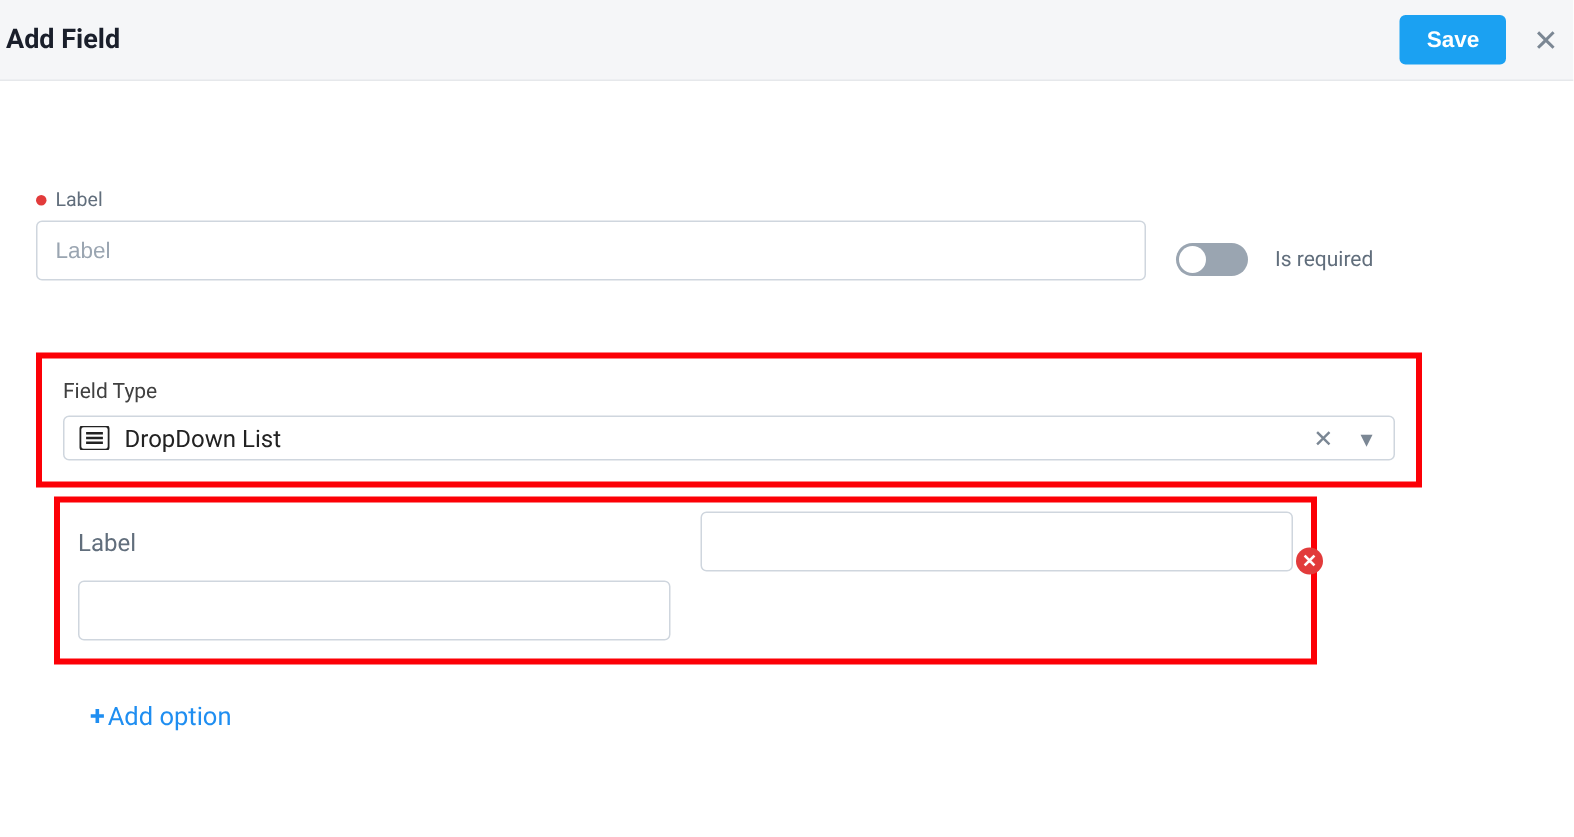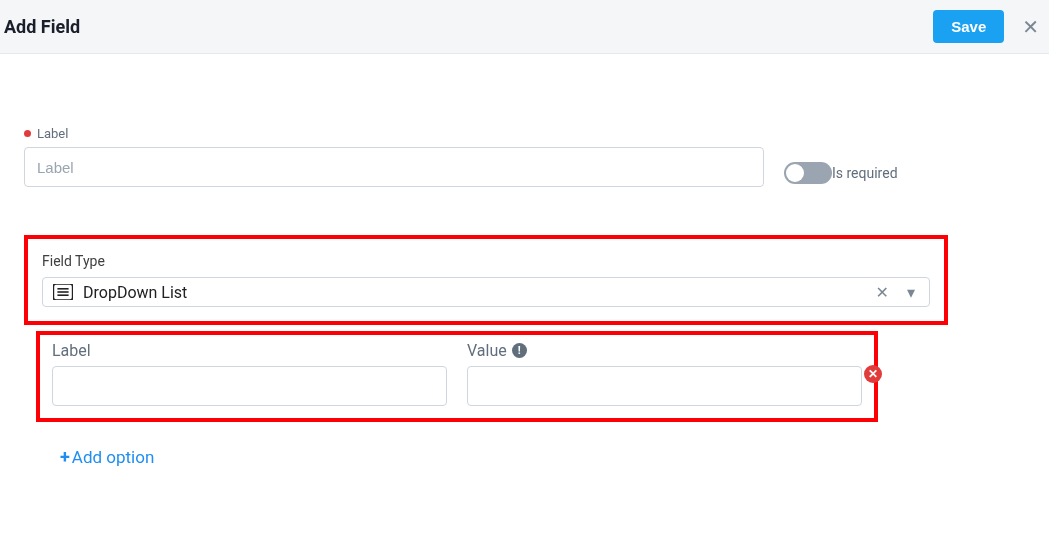--- a/index.html
+++ b/index.html
@@ -84,21 +84,21 @@
     padding: 0 12px;
     font-size: 15px;
     color: #333;
     outline: none;
   }
   .text-input::placeholder { color: #9aa5b1; }
 
   .toggle-col {
     display: flex;
     align-items: center;
-    gap: 0;
+    gap: 18px;
     margin-top: 32px;
   }
   .toggle-track {
     width: 48px;
     height: 22px;
     background: #9aa5b1;
     border-radius: 14px;
     position: relative;
     cursor: pointer;
   }
@@ -269,24 +269,20 @@
       <span class="remove-btn">
         <span>✕</span>
       </span>
     </div>
 
     <div class="options-box">
       <div class="options-grid">
         <div class="opt-head">
           <span>Label</span>
         </div>
-        <div class="opt-head">
-          <span>Value</span>
-          <span class="info-icon">!</span>
-        </div>
         <input class="opt-input" type="text" value="" style="">
         <input class="opt-input" type="text" value="" style="">
       </div>
     </div>
   </div>
 
   <div class="add-option">
     <span class="plus-icon">+</span>
     <span>Add option</span>
   </div>

